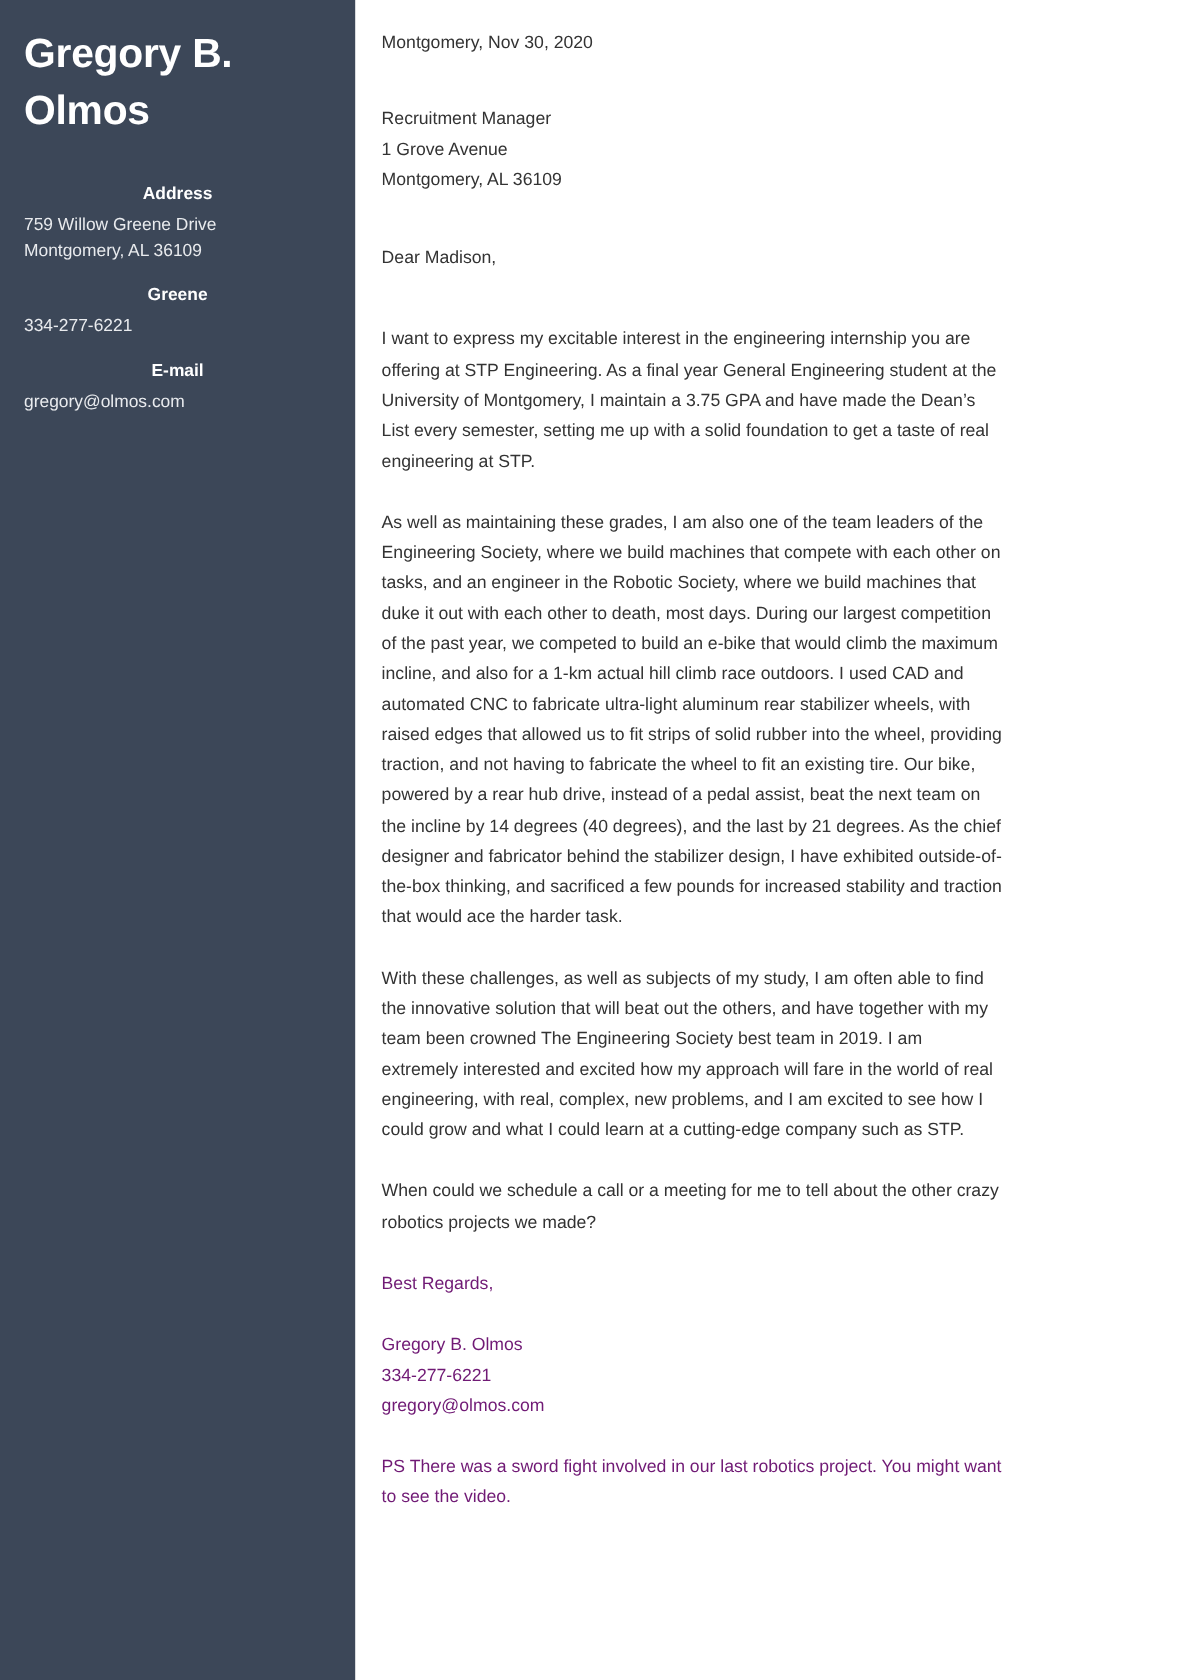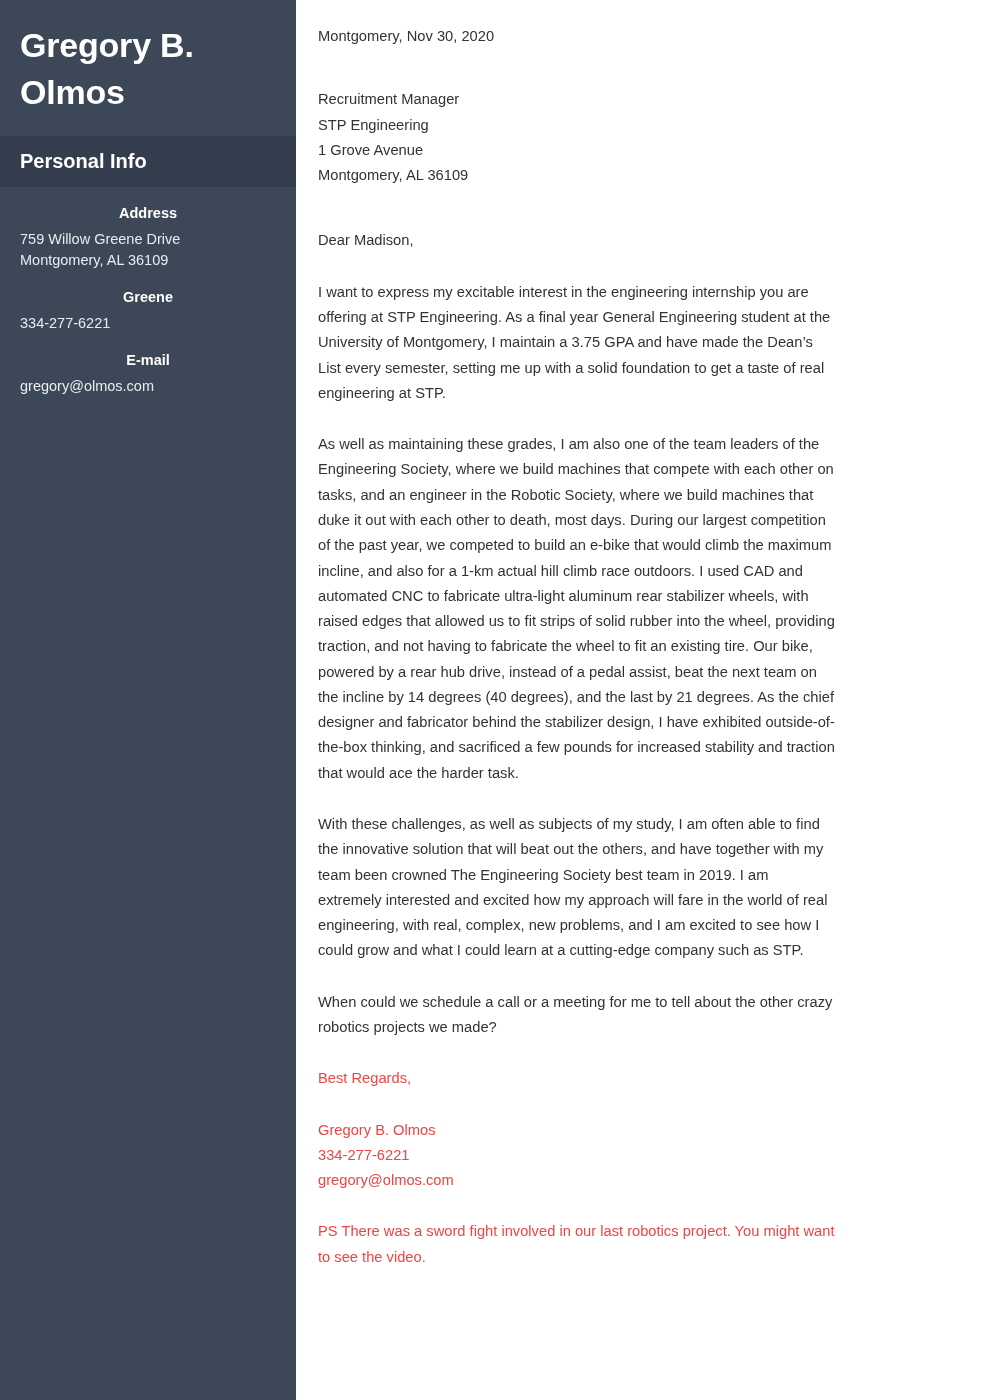--- a/index.html
+++ b/index.html
@@ -82,36 +82,35 @@
   .spacer-1 { height: 38px; }
   .spacer-2 { height: 40px; }
   .spacer-3 { height: 26px; }
   .para {
     font-size: 14.7px;
     line-height: 1.72;
     color: #333333;
     margin: 0 0 26px 0;
     text-align: left;
   }
-  .para-first { margin-top: 0; }
+  .para-first { margin-top: 17px; }
   .sign-line {
     font-size: 14.7px;
     line-height: 1.72;
-    color: #ef4444;
+    color: #701a75;
   }
   .sign-block { margin-bottom: 26px; }
 </style>
 </head>
 <body>
 
 <div class="page">
 
   <aside class="sidebar">
     <div class="sidebar-name">Gregory B. Olmos</div>
-    <div class="sidebar-section-head">Personal Info</div>
     <div class="sidebar-body">
 
       <div class="info-block">
         <div class="info-label">Address</div>
         <div class="info-value">759 Willow Greene Drive</div>
         <div class="info-value">Montgomery, AL 36109</div>
       </div>
 
       <div class="info-block">
         <div class="info-label">Greene</div>
@@ -127,21 +126,20 @@
   </aside>
 
   <main class="letter">
 
     <div class="letter-line">Montgomery, Nov 30, 2020</div>
 
     <div class="spacer-1"></div>
 
     <div class="block">
       <div class="letter-line">Recruitment Manager</div>
-      <div class="letter-line">STP Engineering</div>
       <div class="letter-line">1 Grove Avenue</div>
       <div class="letter-line">Montgomery, AL 36109</div>
     </div>
 
     <div class="spacer-2"></div>
 
     <div class="letter-line">Dear Madison,</div>
 
     <div class="spacer-3"></div>
 

